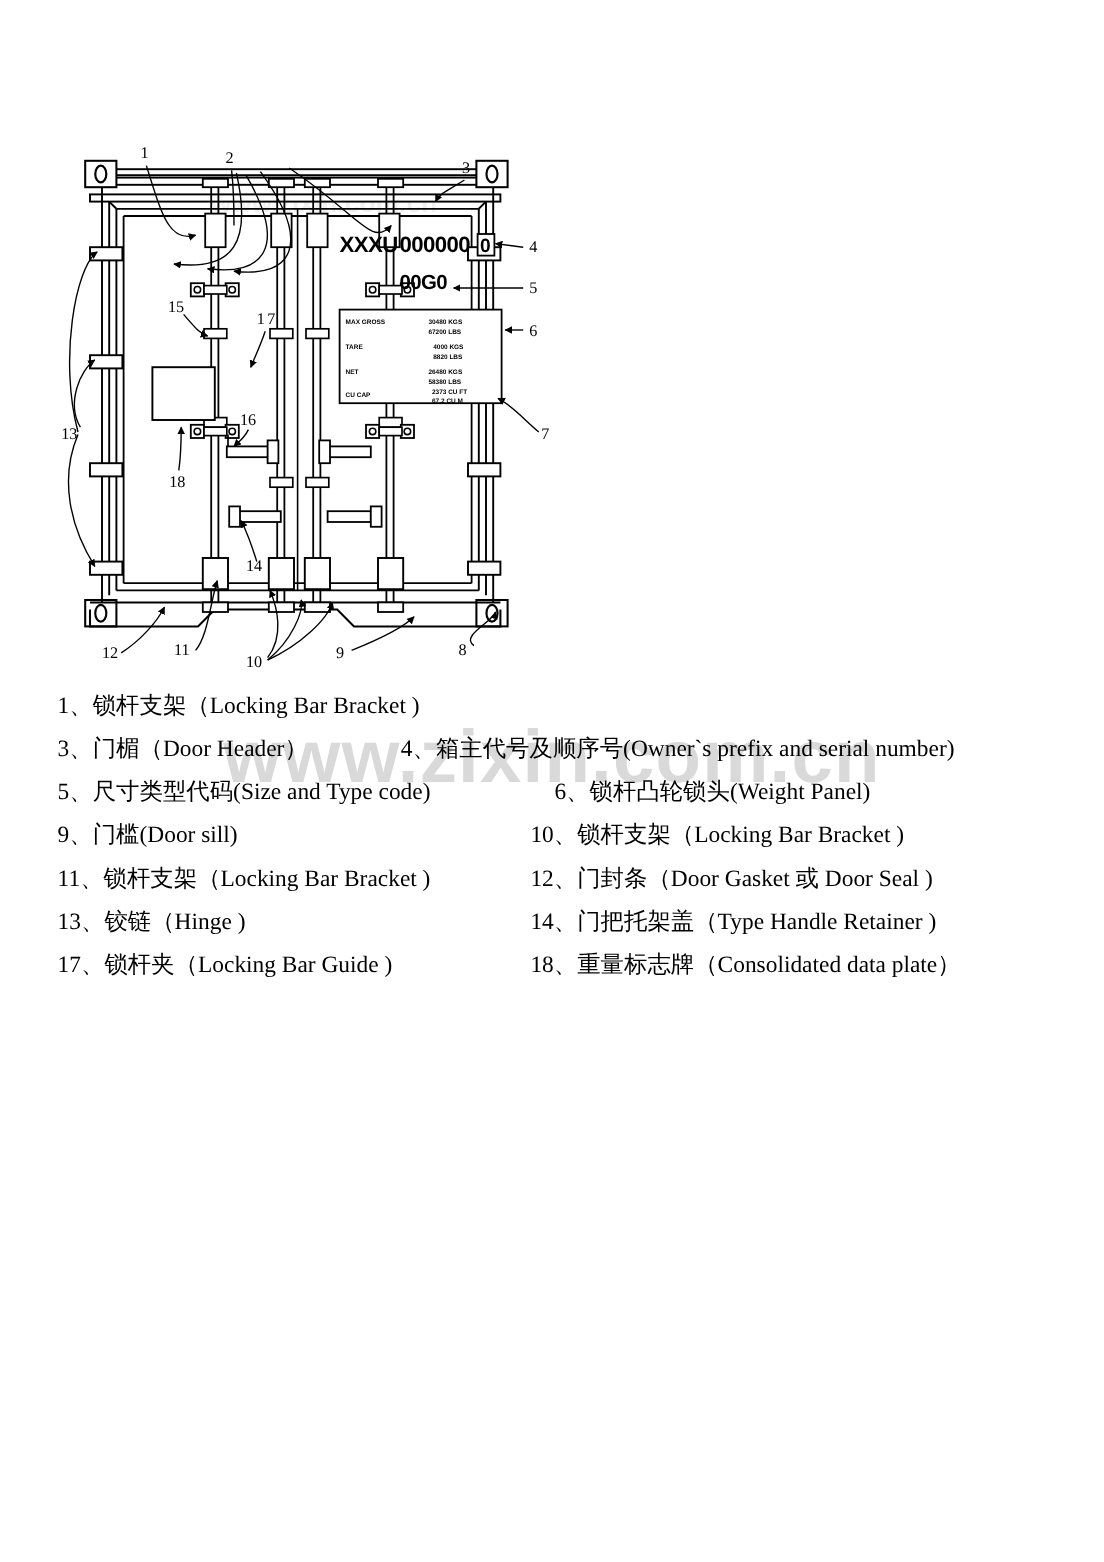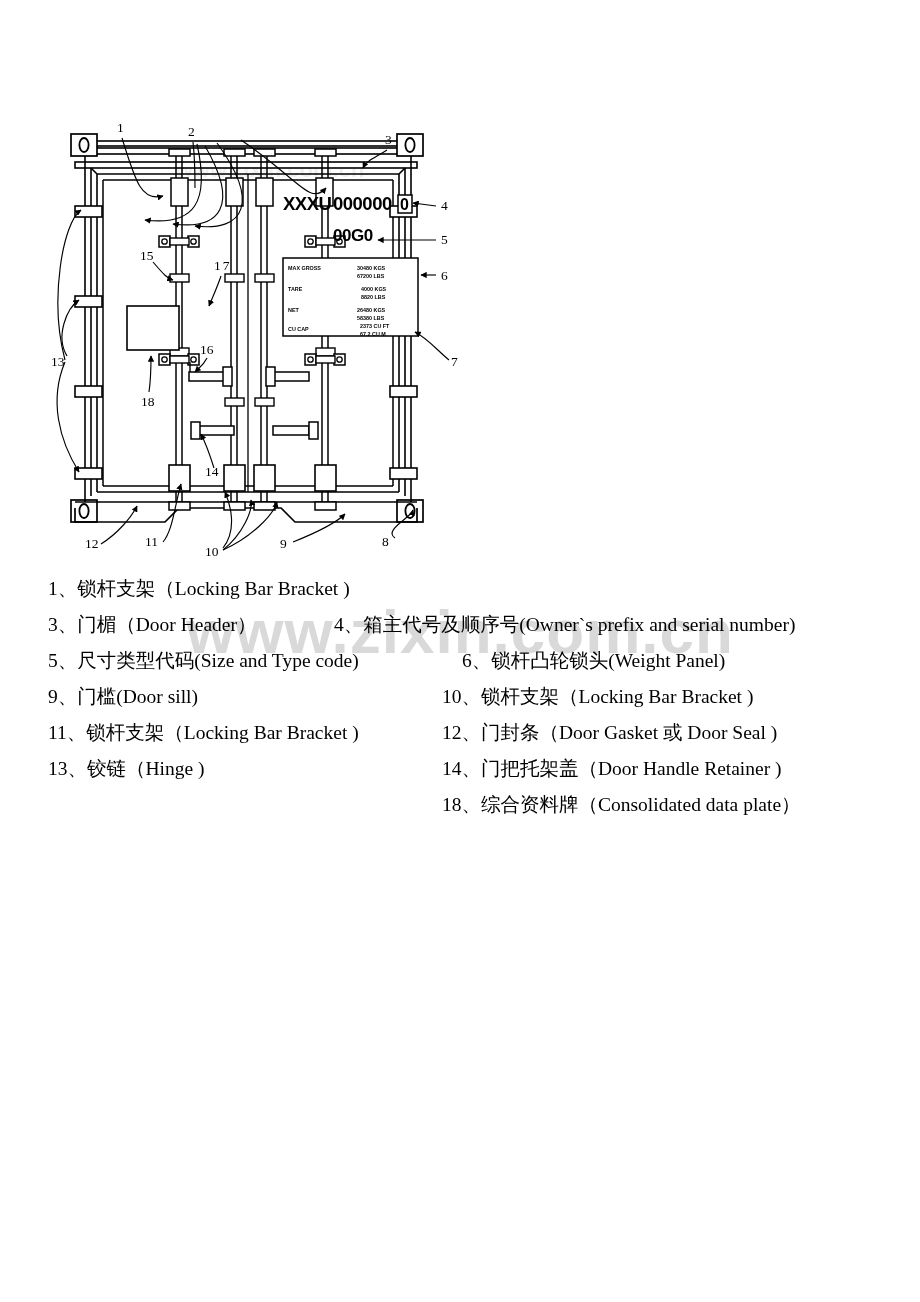--- a/index.html
+++ b/index.html
@@ -319,21 +319,22 @@
     <span class="legend-cell" style="left:404px"><span class="legend-num">10、</span><span class="cjk">锁杆支架</span><span>（Locking Bar Bracket )</span></span>
   </div>
 
   <div class="legend-row">
     <span class="legend-cell col-left"><span class="legend-num">11、</span><span class="cjk">锁杆支架</span><span>（Locking Bar Bracket )</span></span>
     <span class="legend-cell" style="left:404px"><span class="legend-num">12、</span><span class="cjk">门封条</span><span>（Door Gasket  或 Door Seal )</span></span>
   </div>
 
   <div class="legend-row">
     <span class="legend-cell col-left"><span class="legend-num">13、</span><span class="cjk">铰链</span><span>（Hinge )</span></span>
-    <span class="legend-cell" style="left:404px"><span class="legend-num">14、</span><span class="cjk">门把托架盖</span><span>（Door Handle Retainer )</span></span>
-  </div>
-
-
-  <div class="legend-row">
-    <span class="legend-cell" style="left:404px"><span class="legend-num">18、</span><span class="cjk">综合资料牌</span><span>（Consolidated data plate）</span></span>
+    <span class="legend-cell" style="left:404px"><span class="legend-num">14、</span><span class="cjk">门把托架盖</span><span>（Type Handle Retainer )</span></span>
+  </div>
+
+
+  <div class="legend-row">
+    <span class="legend-cell col-left"><span class="legend-num">17、</span><span class="cjk">锁杆夹</span><span>（Locking Bar Guide )</span></span>
+    <span class="legend-cell" style="left:404px"><span class="legend-num">18、</span><span class="cjk">重量标志牌</span><span>（Consolidated data plate）</span></span>
   </div>
 
 </div>
 
 </body></html>

